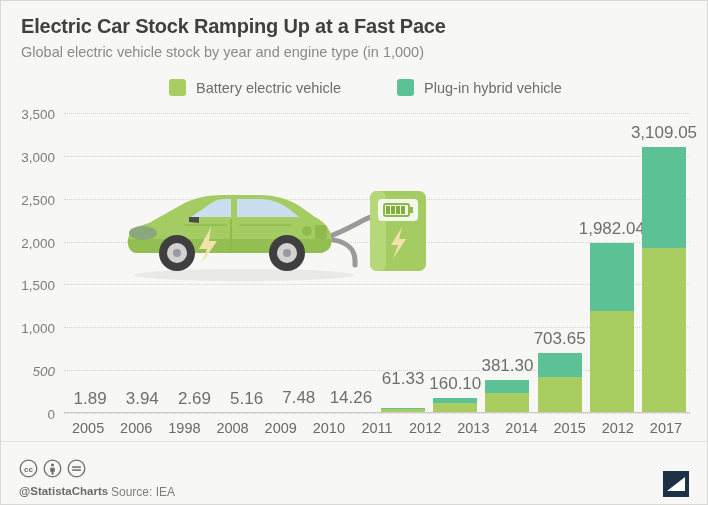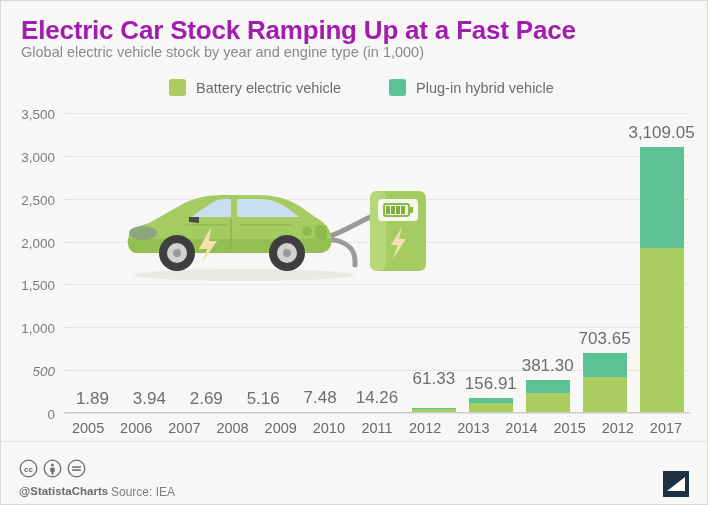--- a/index.html
+++ b/index.html
@@ -9,30 +9,30 @@
     font-family:"Liberation Sans", sans-serif;
     color:#555;
     overflow:hidden;
     position:relative;
   }
   .frame{position:absolute;inset:0;border:1px solid #d8d8d4;box-sizing:border-box;background:#f7f7f5;}
 
   
   .title{
     position:absolute;left:20px;top:14px;
-    font-size:26px;font-weight:bold;color:#a21caf;
+    font-size:20px;font-weight:bold;color:#404040;
     letter-spacing:-0.2px;white-space:nowrap;
   }
   .subtitle{
     position:absolute;left:20px;top:43px;
     font-size:14.5px;color:#8a8a8a;white-space:nowrap;
   }
 
   
-  .legend{position:absolute;left:168px;top:78px;display:flex;align-items:flex-end;gap:0;}
+  .legend{position:absolute;left:168px;top:78px;display:flex;align-items:flex-end;gap:8px;}
   .legend-item{display:flex;align-items:center;margin-right:48px;}
   .legend-swatch{width:17px;height:17px;border-radius:3px;margin-right:10px;}
   .legend-label{font-size:14.5px;color:#6d6d6d;white-space:nowrap;}
 
   
   .plot{position:absolute;left:63px;top:112px;width:626px;height:300px;}
   .gridline{position:absolute;left:0;right:0;height:0;
     border-top:1px dotted #d5d5d1;}
   .ytick{
     position:absolute;right:100%;margin-right:9px;
@@ -158,51 +158,58 @@
             <div class="seg" style="height: 1.05686px; background: rgb(92, 193, 148);"></div>
             <div class="seg" style="height: 4.2px; background: rgb(170, 205, 97);"></div>
           </div>
           <div class="bar-total" style="bottom: 24px;">61.33</div>
         </div>
         <div class="bar-col">
           <div class="bar-stack">
             <div class="seg" style="height: 5.574px; background: rgb(92, 193, 148);"></div>
             <div class="seg" style="height: 9.77143px; background: rgb(170, 205, 97);"></div>
           </div>
-          <div class="bar-total" style="bottom: 19.3454px;">156.91</div>
+          <div class="bar-total" style="bottom: 19.3454px;">160.10</div>
         </div>
         <div class="bar-col">
           <div class="bar-stack">
             <div class="seg" style="height: 12.4543px; background: rgb(92, 193, 148);"></div>
             <div class="seg" style="height: 20.2286px; background: rgb(170, 205, 97);"></div>
           </div>
           <div class="bar-total" style="bottom: 36.6829px;">381.30</div>
         </div>
         <div class="bar-col">
           <div class="bar-stack">
             <div class="seg" style="height: 24.0557px; background: rgb(92, 193, 148);"></div>
             <div class="seg" style="height: 36.2571px; background: rgb(170, 205, 97);"></div>
           </div>
           <div class="bar-total" style="bottom: 64.3129px;">703.65</div>
+        </div>
+        <div class="bar-col">
+          <div class="bar-stack">
+            <div class="seg" style="height: 68.3177px; background: rgb(92, 193, 148);"></div>
+            <div class="seg" style="height: 101.571px; background: rgb(170, 205, 97);"></div>
+          </div>
+          <div class="bar-total" style="bottom: 173.889px;">1,982.04</div>
         </div>
         <div class="bar-col">
           <div class="bar-stack">
             <div class="seg" style="height: 101.233px; background: rgb(92, 193, 148);"></div>
             <div class="seg" style="height: 165.257px; background: rgb(170, 205, 97);"></div>
           </div>
           <div class="bar-total" style="bottom: 270.49px;">3,109.05</div>
         </div>
       </div>
     <div class="baseline"></div>
   </div>
 
   <div class="xaxis" id="xaxis">
       <div class="xlab">2005</div>
       <div class="xlab">2006</div>
-      <div class="xlab">2007</div>
+      <div class="xlab">1998</div>
       <div class="xlab">2008</div>
       <div class="xlab">2009</div>
       <div class="xlab">2010</div>
       <div class="xlab">2011</div>
       <div class="xlab">2012</div>
       <div class="xlab">2013</div>
       <div class="xlab">2014</div>
       <div class="xlab">2015</div>
       <div class="xlab">2012</div>
       <div class="xlab">2017</div>

